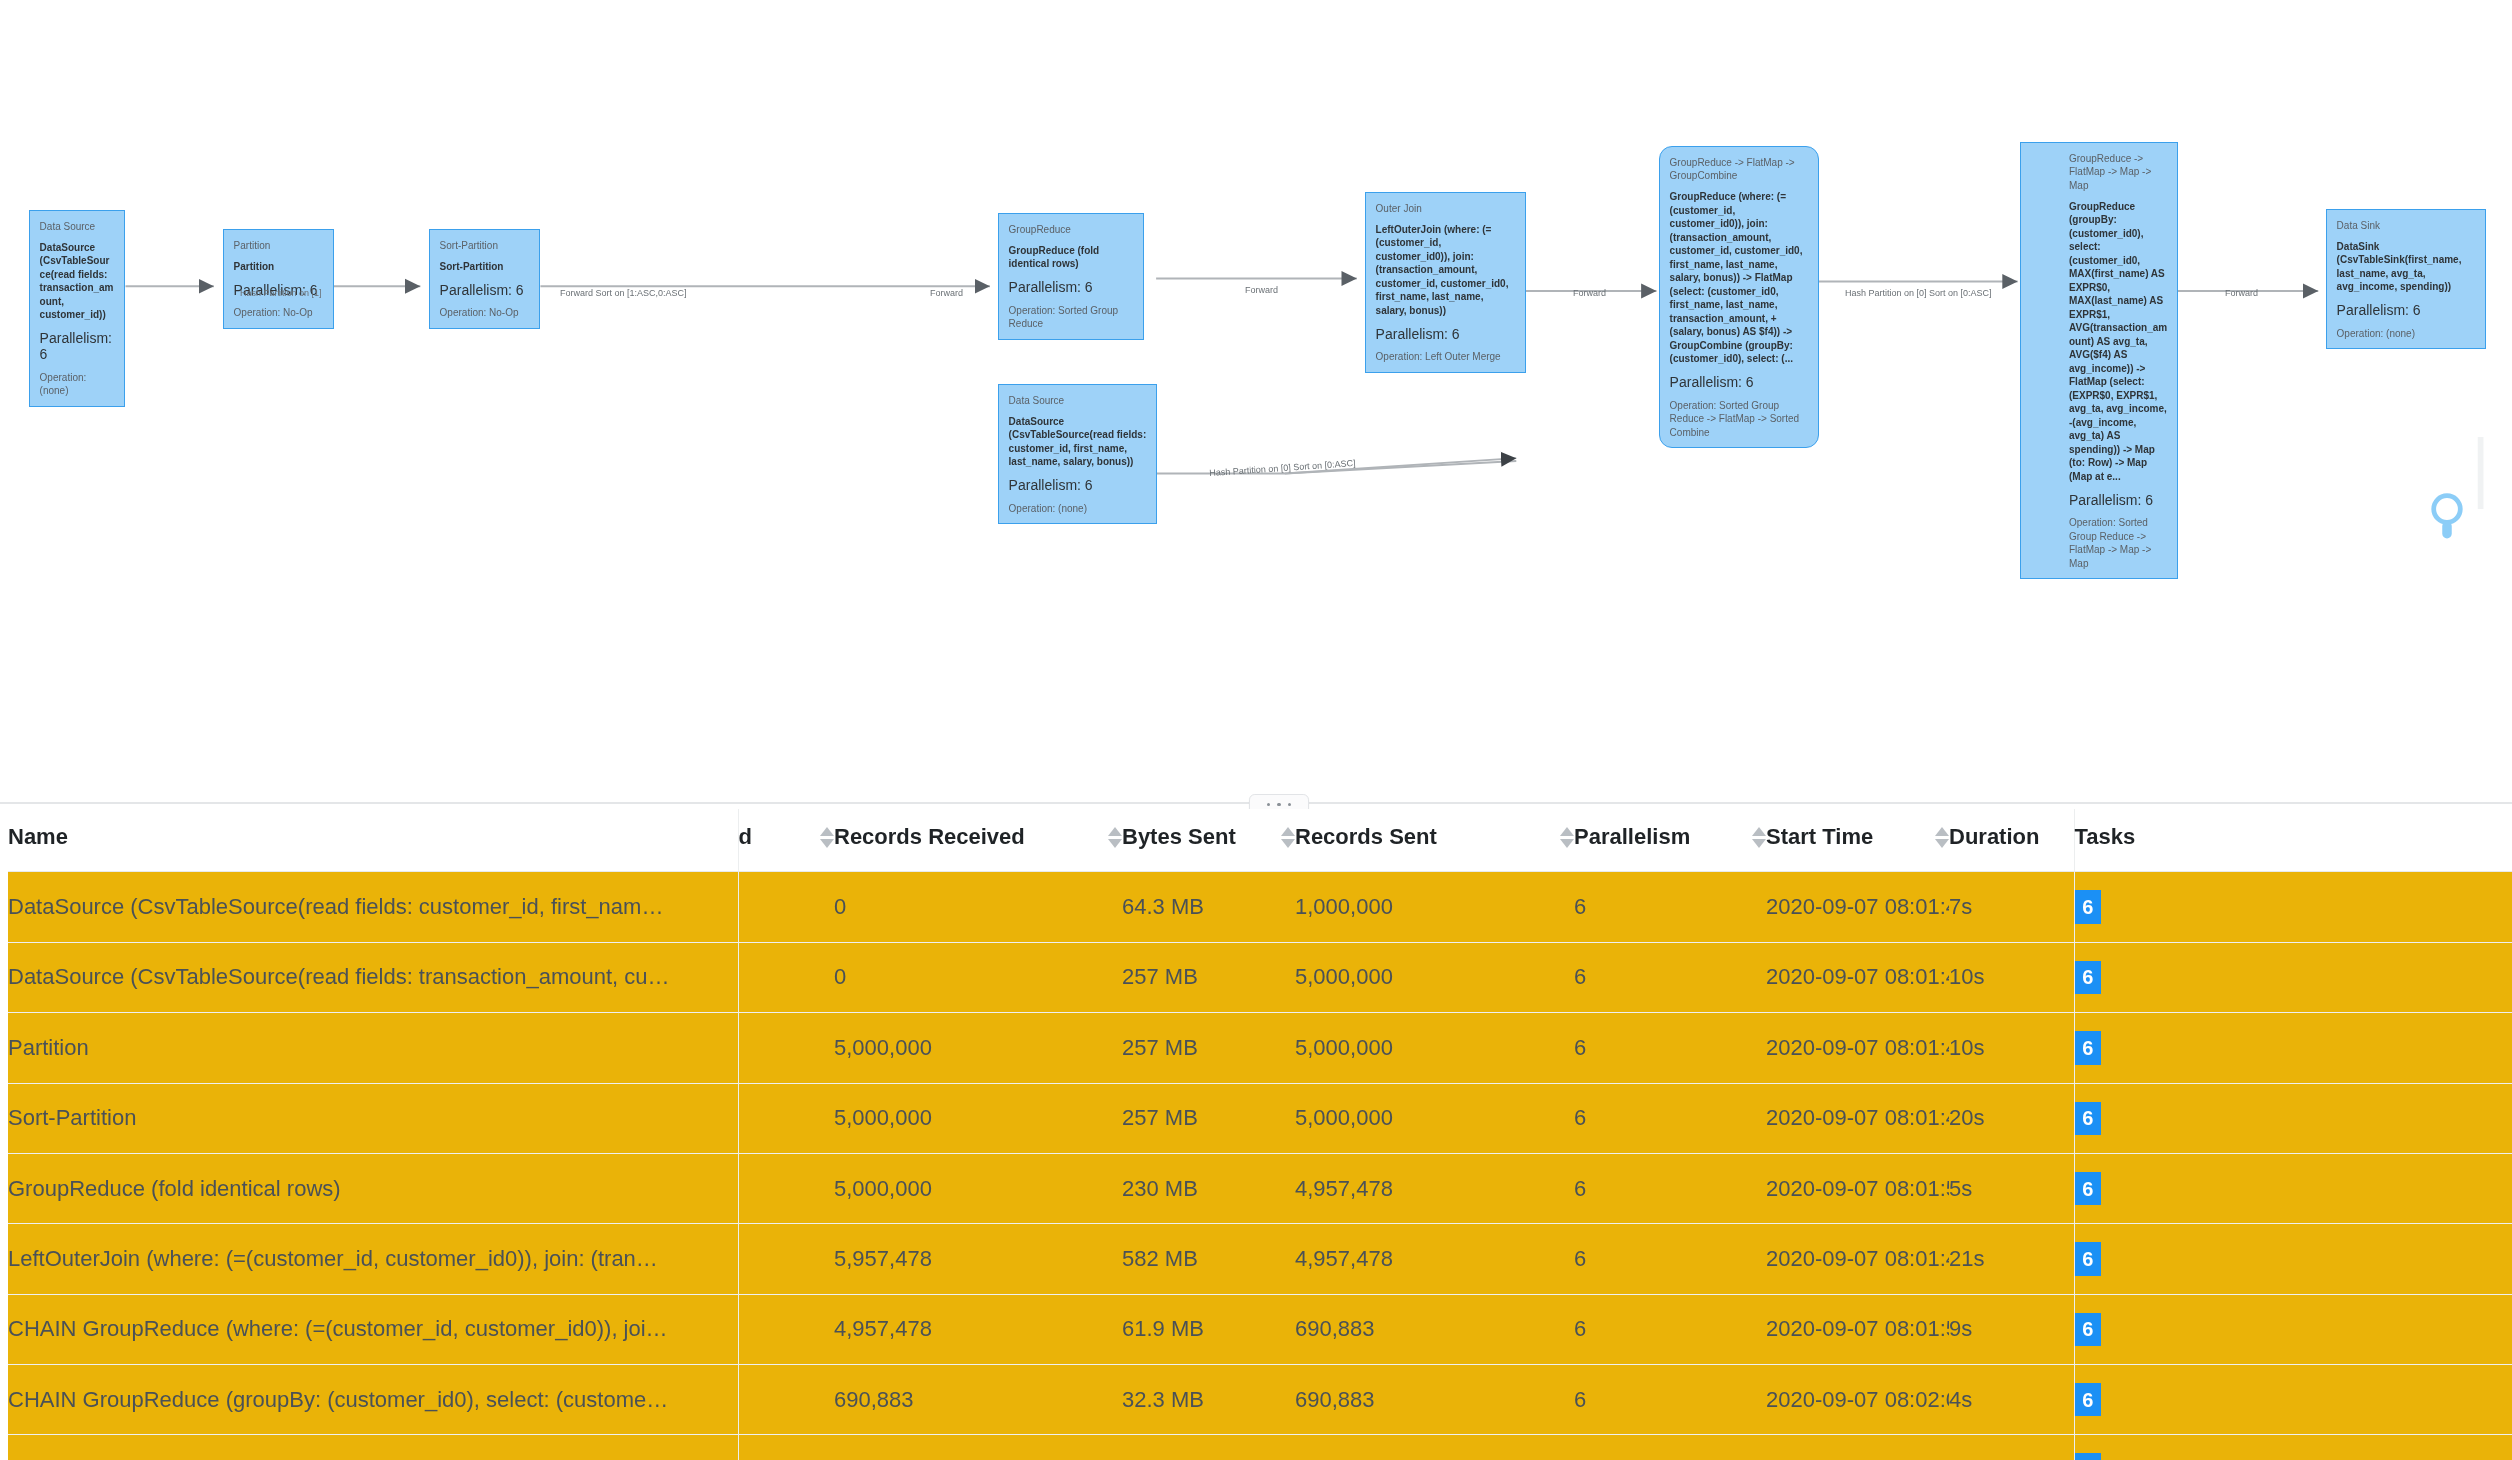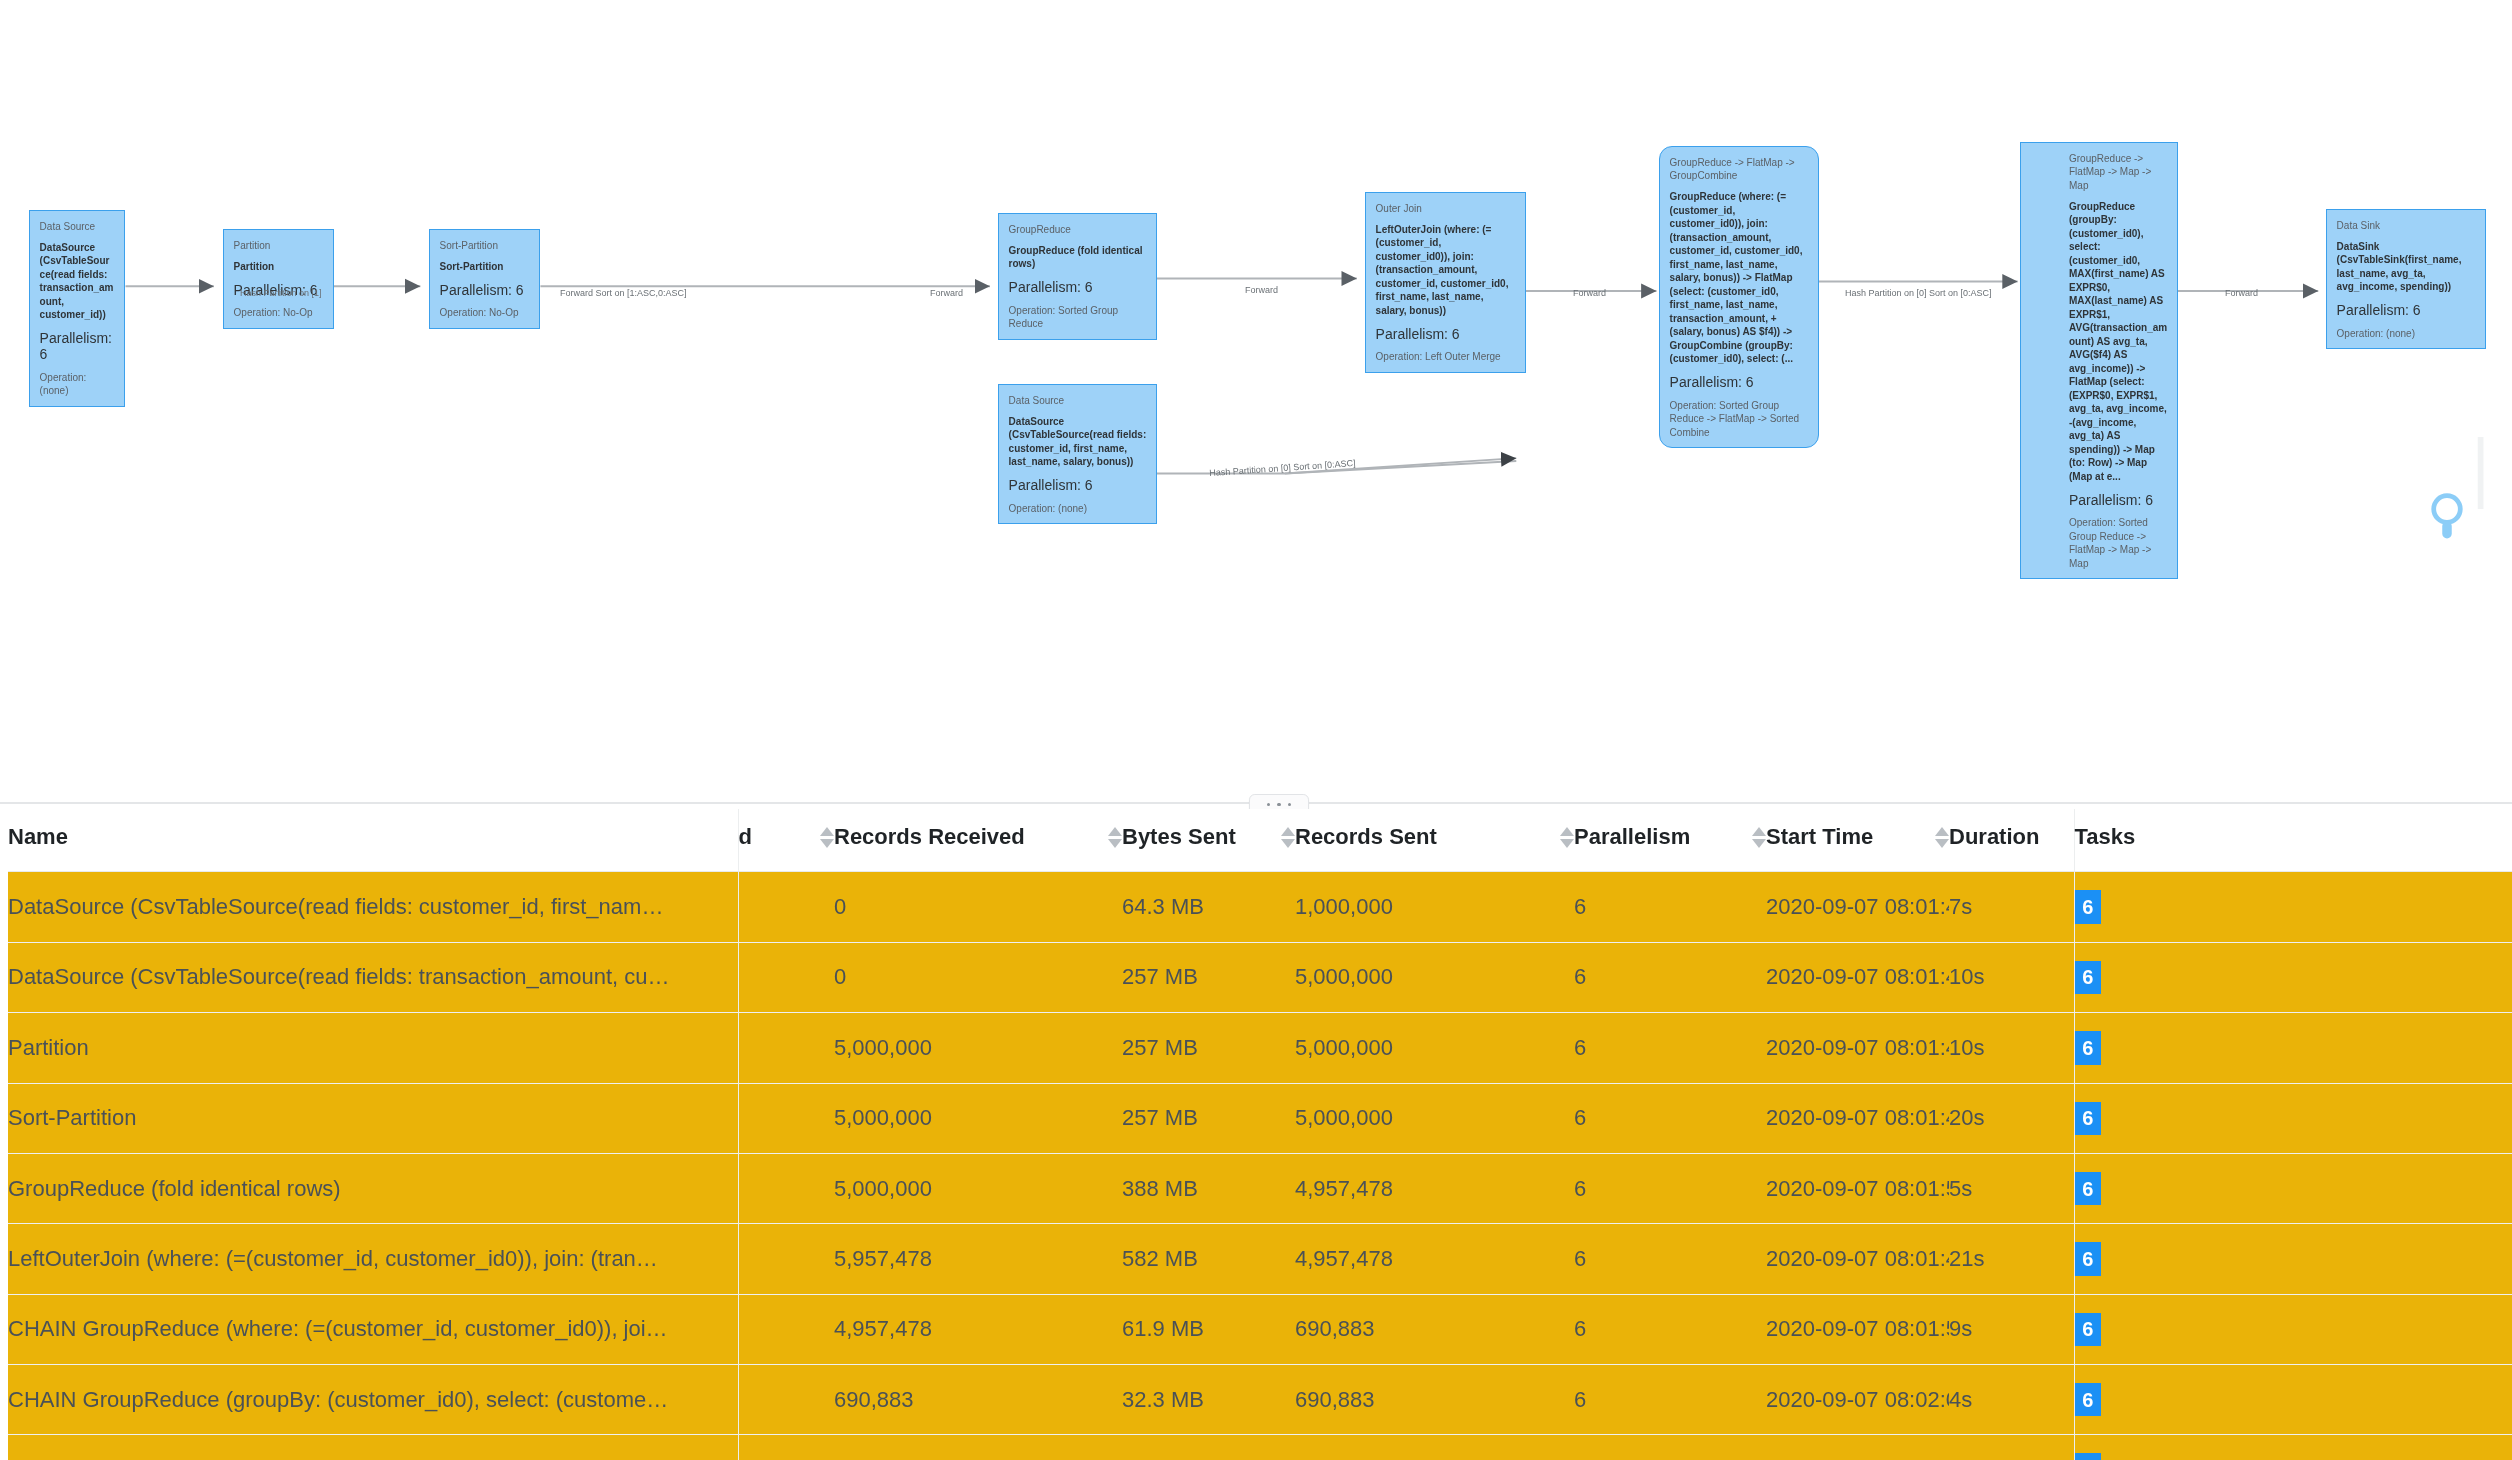--- a/index.html
+++ b/index.html
@@ -165,21 +165,21 @@
       <div class="n-op">Operation: No-Op</div>
     </div>
 
     <div class="node" style="left:429px; top:229px; width:111px;">
       <div class="n-type">Sort-Partition</div>
       <div class="n-desc">Sort-Partition</div>
       <div class="n-par">Parallelism: 6</div>
       <div class="n-op">Operation: No-Op</div>
     </div>
 
-    <div class="node" style="left:998px; top:213px; width:159px;">
+    <div class="node" style="left:998px; top:213px; width:146px;">
       <div class="n-type">GroupReduce</div>
       <div class="n-desc">GroupReduce (fold identical rows)</div>
       <div class="n-par">Parallelism: 6</div>
       <div class="n-op">Operation: Sorted Group Reduce</div>
     </div>
 
     <div class="node" style="left:998px; top:384px; width:159px;">
       <div class="n-type">Data Source</div>
       <div class="n-desc">DataSource (CsvTableSource(read fields: customer_id, first_name, last_name, salary, bonus))</div>
       <div class="n-par">Parallelism: 6</div>
@@ -372,21 +372,21 @@
           <td>5,000,000</td>
           <td>6</td>
           <td>2020-09-07 08:01:41</td>
           <td>20s</td>
           <td class="col-sep"><span class="tasks-badge">6</span></td>
         </tr>
         <tr>
           <td class="name-cell">GroupReduce (fold identical rows)</td>
           <td class="col-sep"></td>
           <td>5,000,000</td>
-          <td>388 MB</td>
+          <td>230 MB</td>
           <td>4,957,478</td>
           <td>6</td>
           <td>2020-09-07 08:01:56</td>
           <td>5s</td>
           <td class="col-sep"><span class="tasks-badge">6</span></td>
         </tr>
         <tr>
           <td class="name-cell">LeftOuterJoin (where: (=(customer_id, customer_id0)), join: (tran…</td>
           <td class="col-sep"></td>
           <td>5,957,478</td>

